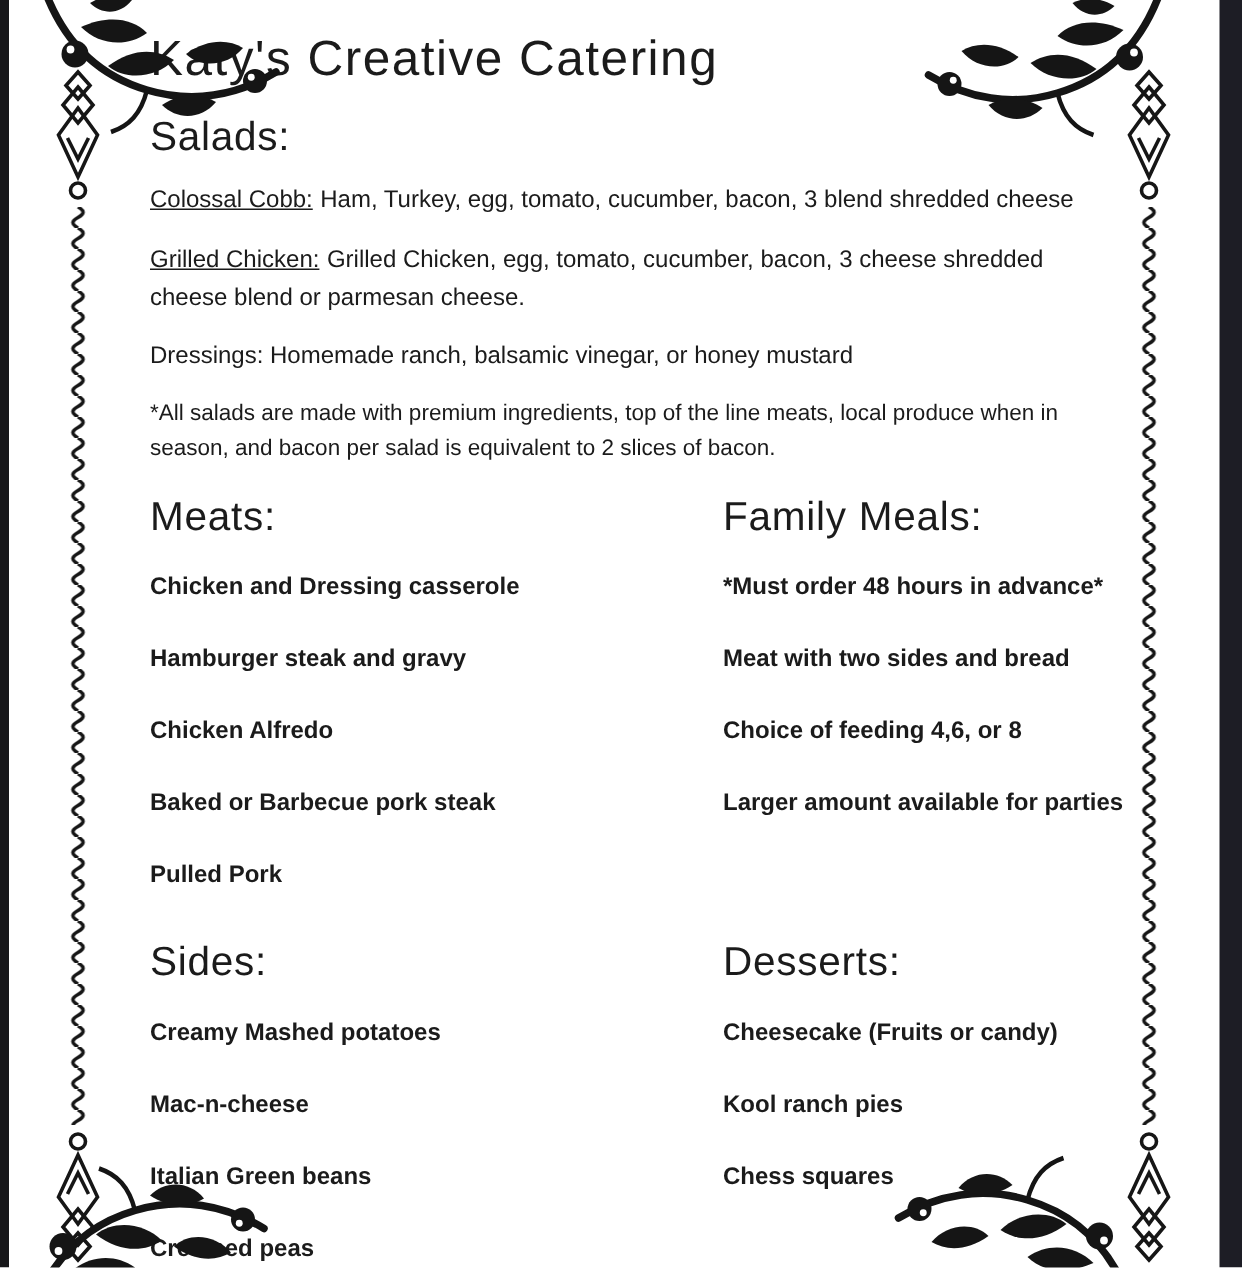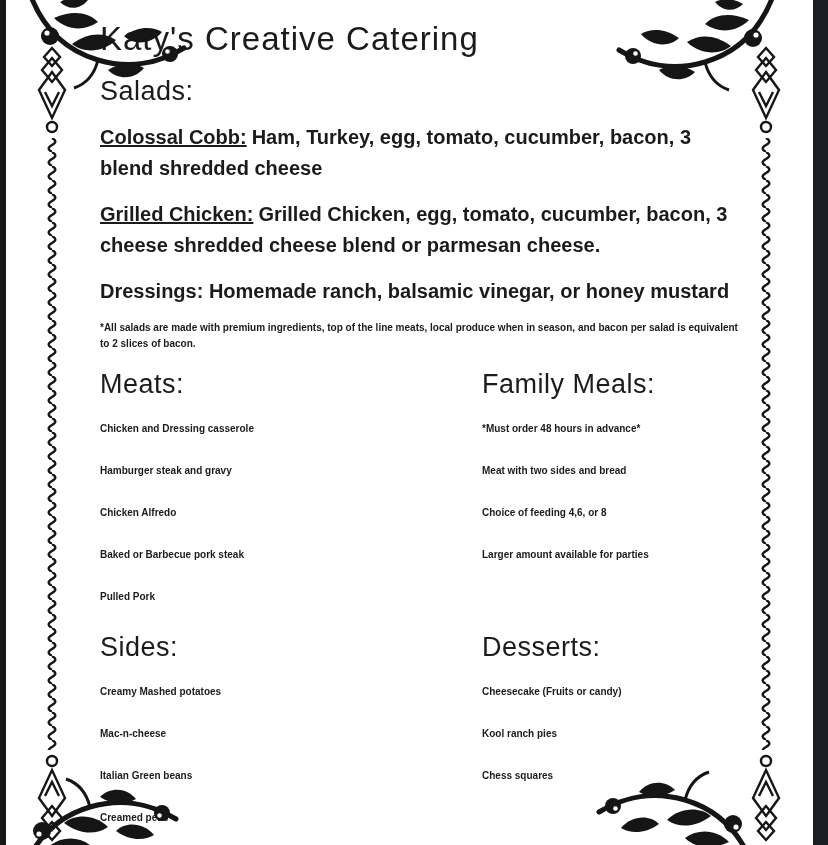--- a/index.html
+++ b/index.html
@@ -26,30 +26,30 @@
   .content{position:absolute;left:100px;top:16px;width:646px;z-index:1;}
   .title{
     margin:0;padding:4px 0 0;
     font-size:33px;font-weight:400;letter-spacing:1px;
   }
   h2{
     margin:0;font-size:27px;font-weight:400;letter-spacing:.5px;
     text-underline-offset:5px;text-decoration-thickness:2px;
   }
   .salads-heading{margin-top:18px;}
-  .salad-line{margin:15px 0 0;font-size:20px;font-weight:700;line-height:1.55;}
+  .salad-line{margin:15px 0 0;font-size:16px;font-weight:400;line-height:1.55;}
   .lead{text-decoration:underline;margin-right:5px;}
   .note{
-    margin:13px 0 0;font-size:10px;font-weight:700;line-height:1.55;width:640px;
+    margin:13px 0 0;font-size:15px;font-weight:400;line-height:1.55;width:640px;
   }
   .grid{display:grid;grid-template-columns:382px 1fr;margin-top:18px;}
   .grid.second{margin-top:10px;}
   .col .row{
     height:32px;display:flex;align-items:center;
-    font-size:10px;font-weight:700;white-space:nowrap;
+    font-size:16px;font-weight:700;white-space:nowrap;
   }
   .col .rows{margin-top:12px;}
   .row.underline{text-align:center;}
 </style>
 </head>
 <body>
 
 <div class="edge edge-left"></div>
 <div class="edge edge-right"></div>
 

